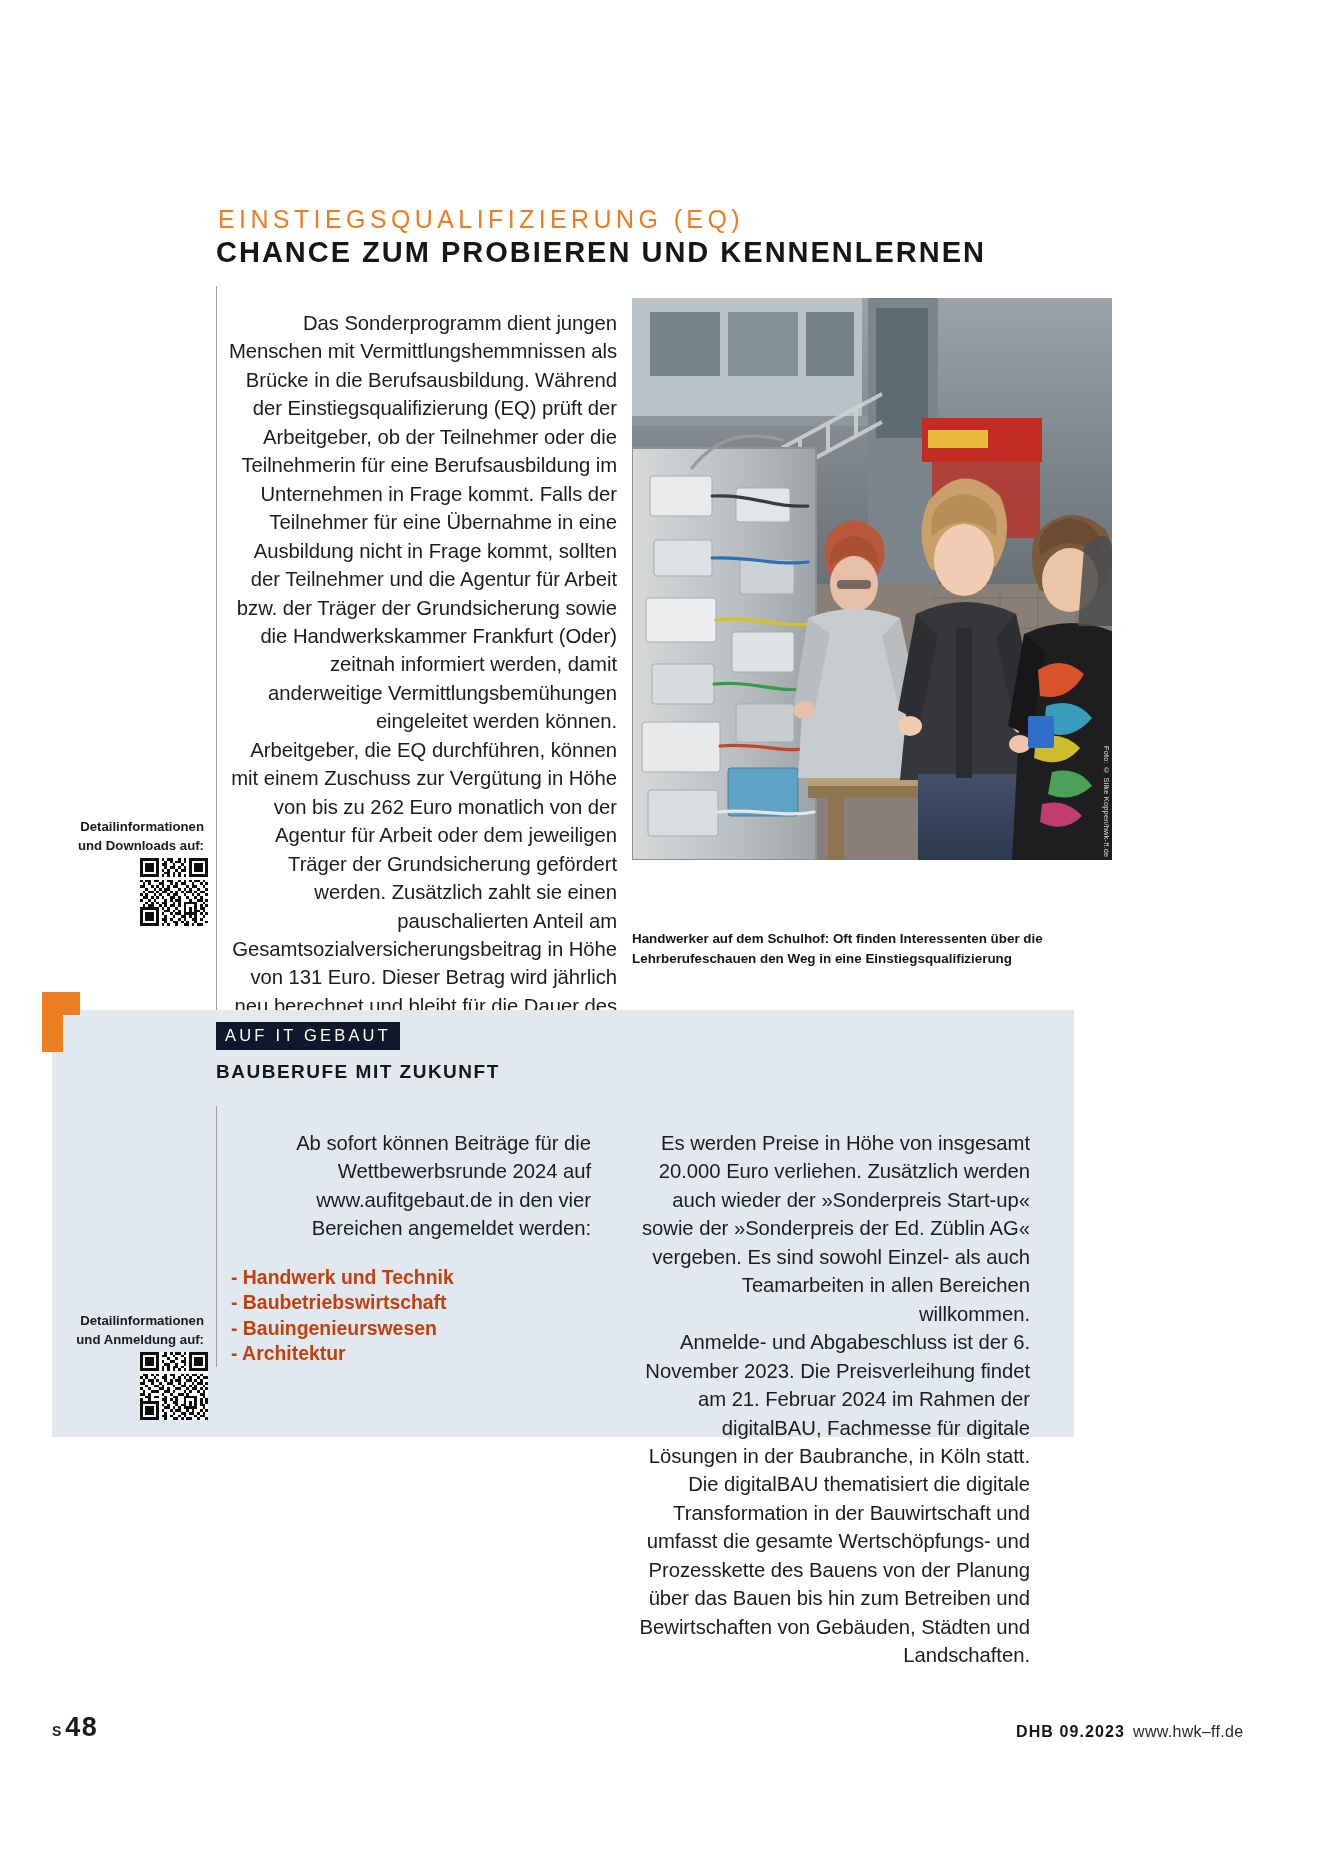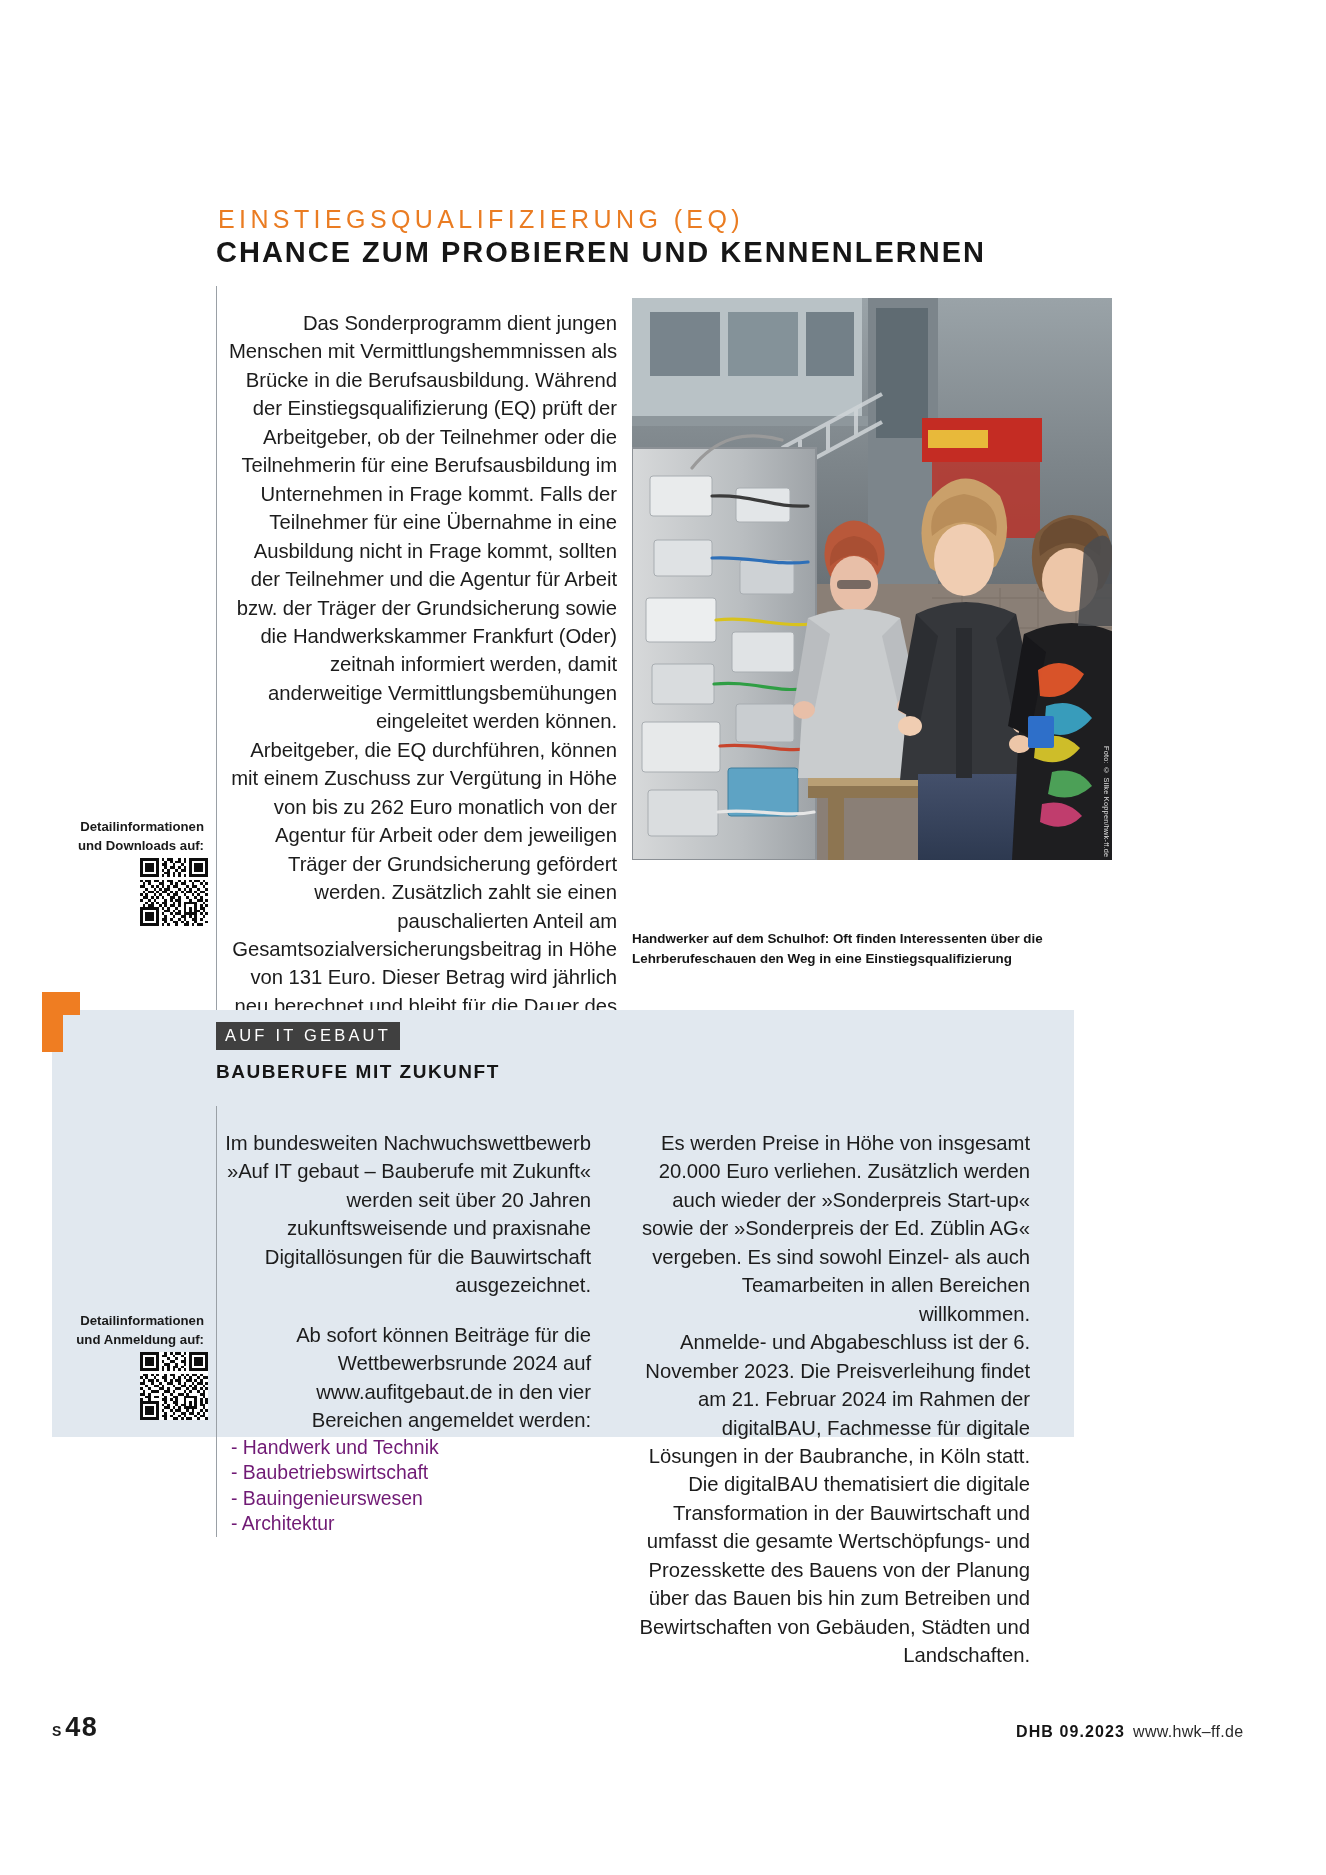--- a/index.html
+++ b/index.html
@@ -170,21 +170,21 @@
     position: absolute;
     left: 0; top: 0;
     width: 21px; height: 60px;
     background: #ef7d22;
   }
 
   .tag {
     position: absolute;
     left: 216px;
     top: 1022px;
-    background: #404040;
+    background: #0f172a;
     color: #ffffff;
     font-size: 16.5px;
     letter-spacing: 3.2px;
     padding: 4px 9px 5px 9px;
     font-family: "Liberation Sans Narrow", "Liberation Sans", sans-serif;
     white-space: nowrap;
   }
   .headline-2 {
     position: absolute;
     left: 216px;
@@ -233,24 +233,25 @@
     padding-left: 7px;
   }
   .col-it-left .body-text p + p,
   .col-it-right .body-text p + p {
     margin-top: 21px;
   }
   .col-it-right .body-text p + p.tight {
     margin-top: 0;
   }
   .bullets {
+    margin-top: 22px;
     font-size: 19.4px;
     line-height: 25.5px;
-    font-weight: 400;
-    color: #701a75;
+    font-weight: 700;
+    color: #c2410c;
     padding-left: 7px;
   }
   .bullets div { white-space: nowrap; }
 
   
   .footer-left {
     position: absolute;
     left: 52px;
     top: 1712px;
     font-weight: 800;
@@ -840,21 +841,20 @@
       <rect x="15" y="24" width="1" height="1"></rect>
         <rect x="17" y="24" width="2" height="1"></rect>
       <rect x="21" y="24" width="1" height="1"></rect>
         <rect x="24" y="24" width="1" height="1"></rect>
     </g>
   </svg>
 
   <div class="col-it-left">
     <div class="inner">
       <div class="body-text">
-        <p>Im bundesweiten Nachwuchswettbewerb »Auf IT gebaut – Bauberufe mit Zukunft« werden seit über 20 Jahren zukunftsweisende und praxisnahe Digitallösungen für die Bauwirtschaft ausgezeichnet.</p>
         <p>Ab sofort können Beiträge für die Wettbewerbsrunde 2024 auf www.aufitgebaut.de in den vier Bereichen angemeldet werden:</p>
       </div>
       <div class="bullets">
         <div>- Handwerk und Technik</div>
         <div>- Baubetriebswirtschaft</div>
         <div>- Bauingenieurswesen</div>
         <div>- Architektur</div>
       </div>
     </div>
   </div>

